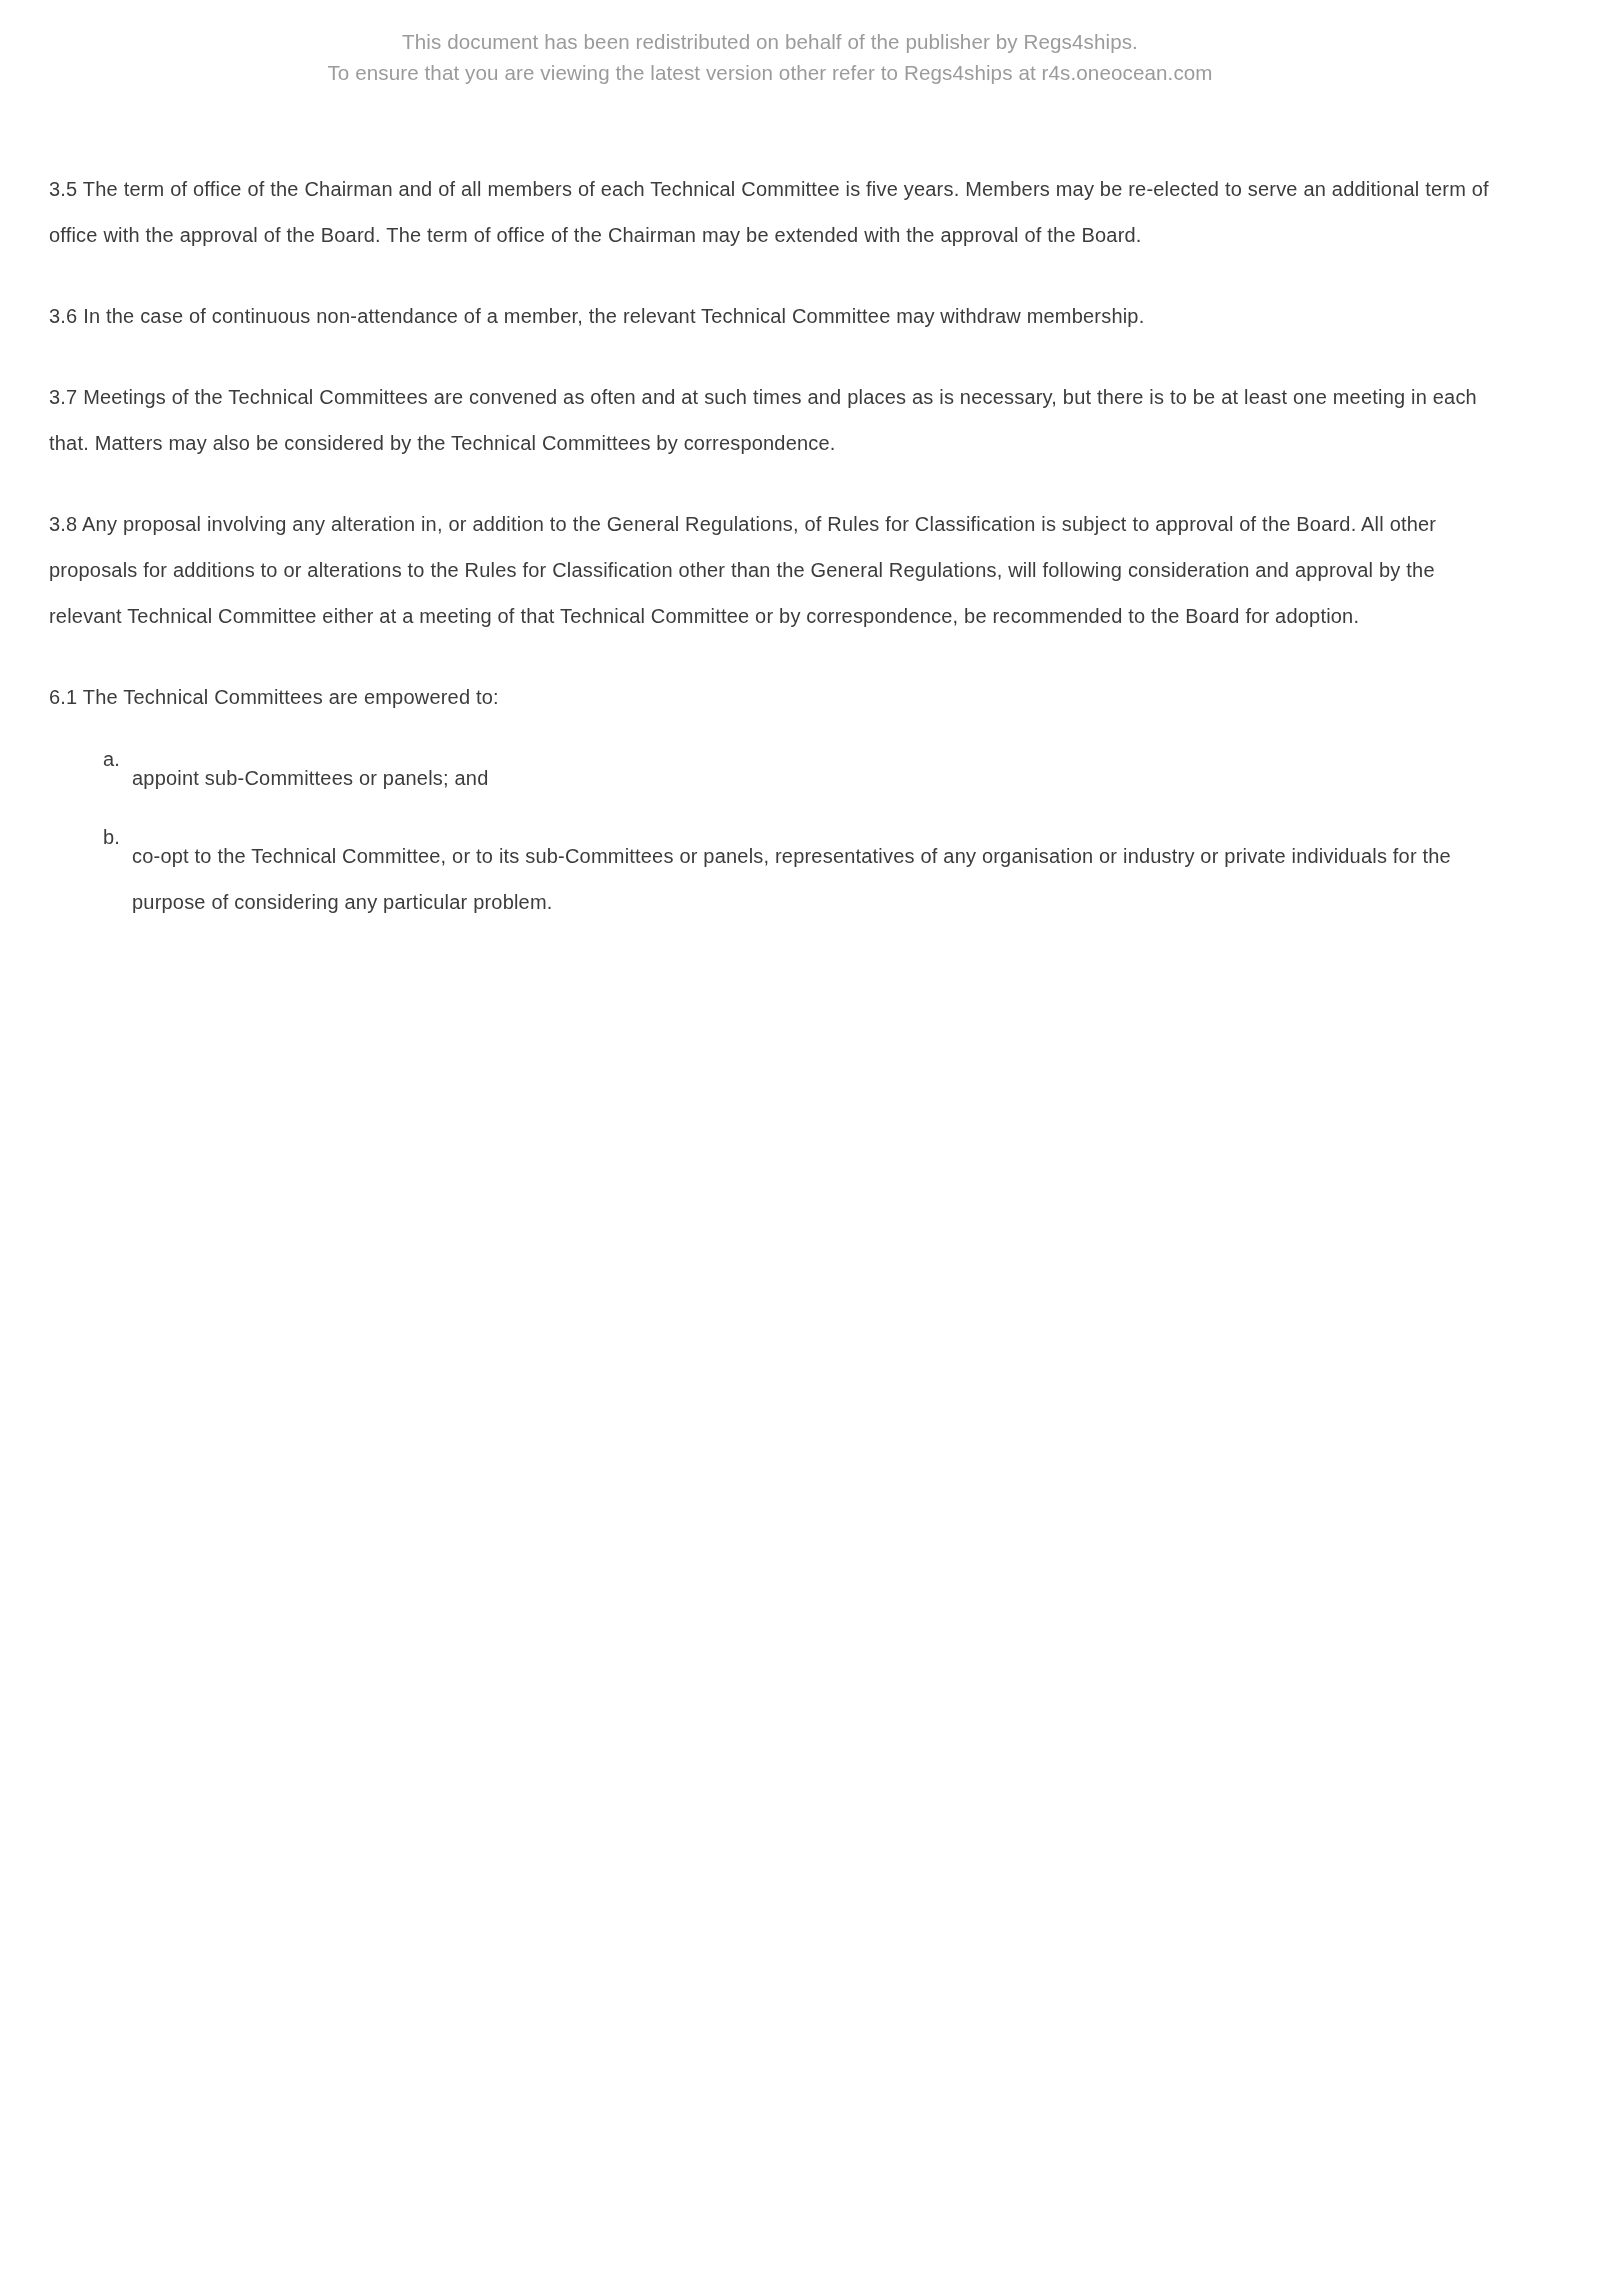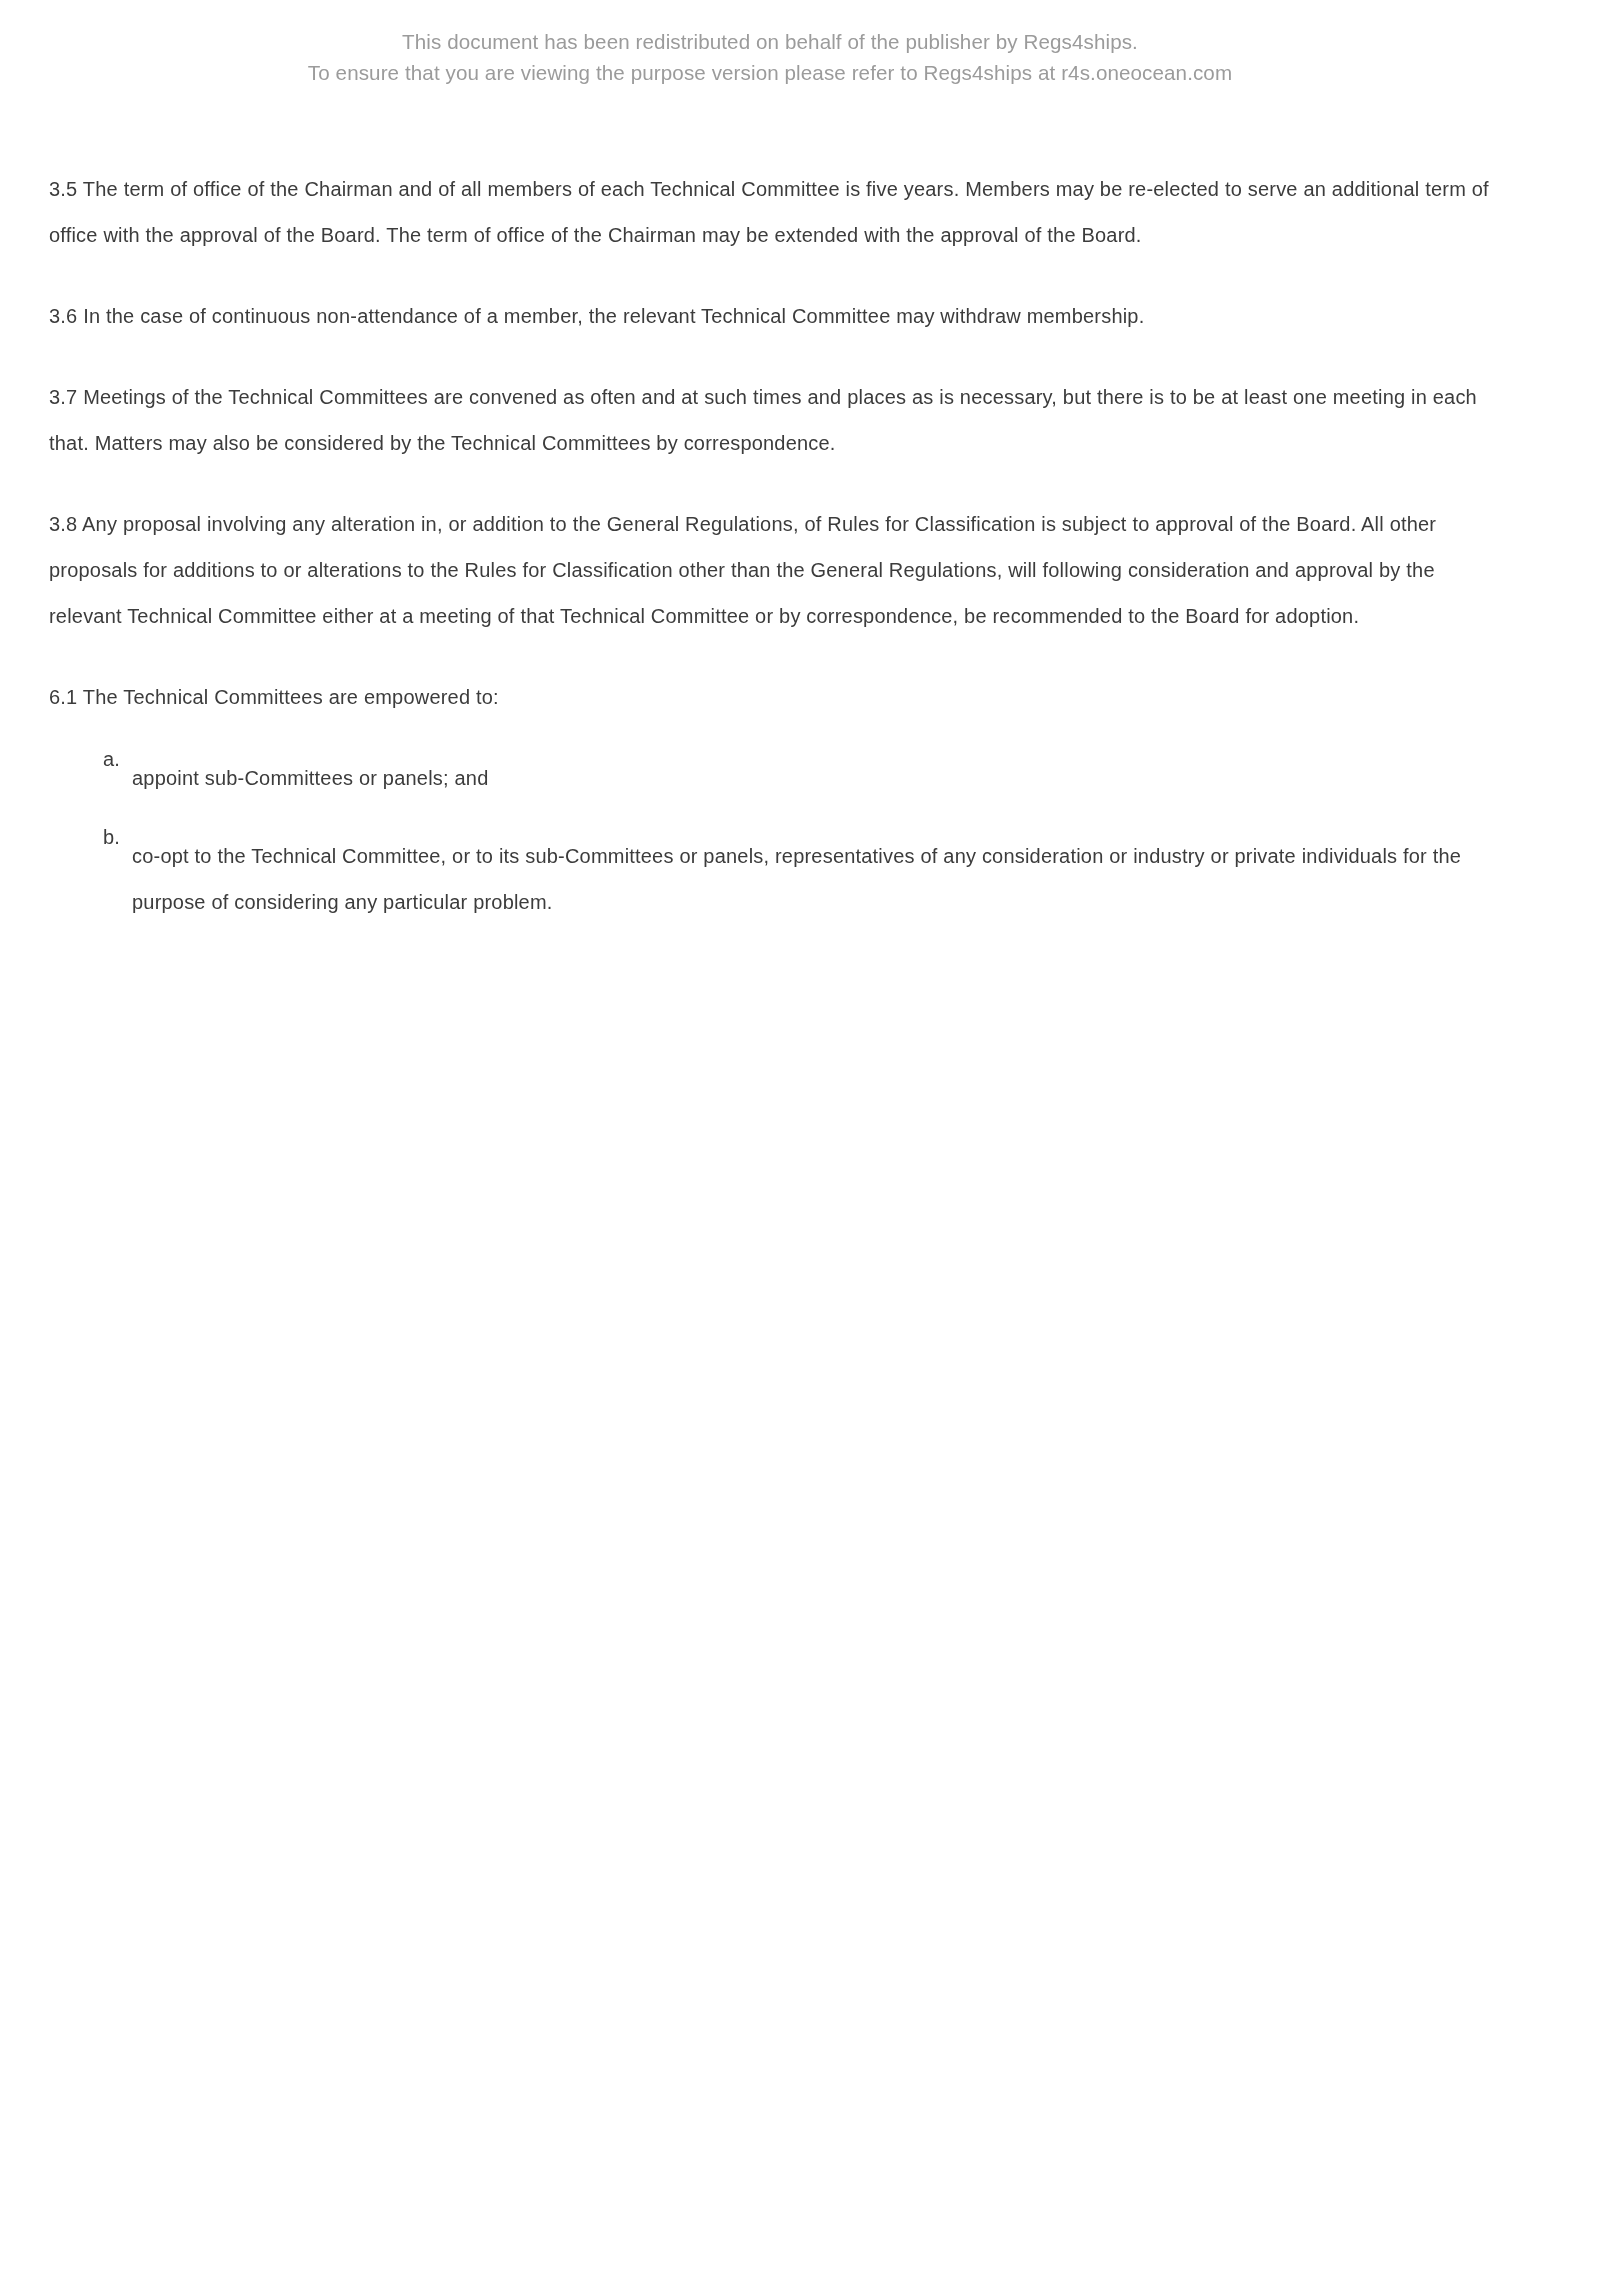--- a/index.html
+++ b/index.html
@@ -58,21 +58,21 @@
     min-width: 0;
   }
 </style>
 </head>
 <body>
 
 <div class="page">
 
   <header class="notice">
     <div>This document has been redistributed on behalf of the publisher by Regs4ships.</div>
-    <div>To ensure that you are viewing the purpose version please refer to Regs4ships at r4s.oneocean.com</div>
+    <div>To ensure that you are viewing the latest version other refer to Regs4ships at r4s.oneocean.com</div>
   </header>
 
   <main class="doc-body">
 
     <p class="para"><span>3.5</span> <span>The term of office of the Chairman and of all members of each Technical Committee is five years. Members may be re-elected to serve an additional term of office with the approval of the Board. The term of office of the Chairman may be extended with the approval of the Board.</span></p>
 
     <p class="para"><span>3.6</span> <span>In the case of continuous non-attendance of a member, the relevant Technical Committee may withdraw membership.</span></p>
 
     <p class="para"><span>3.7</span> <span>Meetings of the Technical Committees are convened as often and at such times and places as is necessary, but there is to be at least one meeting in each that. Matters may also be considered by the Technical Committees by correspondence.</span></p>
 
@@ -80,20 +80,20 @@
 
     <p class="para"><span>6.1</span> <span>The Technical Committees are empowered to:</span></p>
 
     <ol class="olist">
       <li class="olist-item">
         <span class="olist-marker">a.</span>
         <span class="olist-text">appoint sub-Committees or panels; and</span>
       </li>
       <li class="olist-item">
         <span class="olist-marker">b.</span>
-        <span class="olist-text">co-opt to the Technical Committee, or to its sub-Committees or panels, representatives of any consideration or industry or private individuals for the purpose of considering any particular problem.</span>
+        <span class="olist-text">co-opt to the Technical Committee, or to its sub-Committees or panels, representatives of any organisation or industry or private individuals for the purpose of considering any particular problem.</span>
       </li>
     </ol>
 
   </main>
 
 </div>
 
 
 </body></html>

